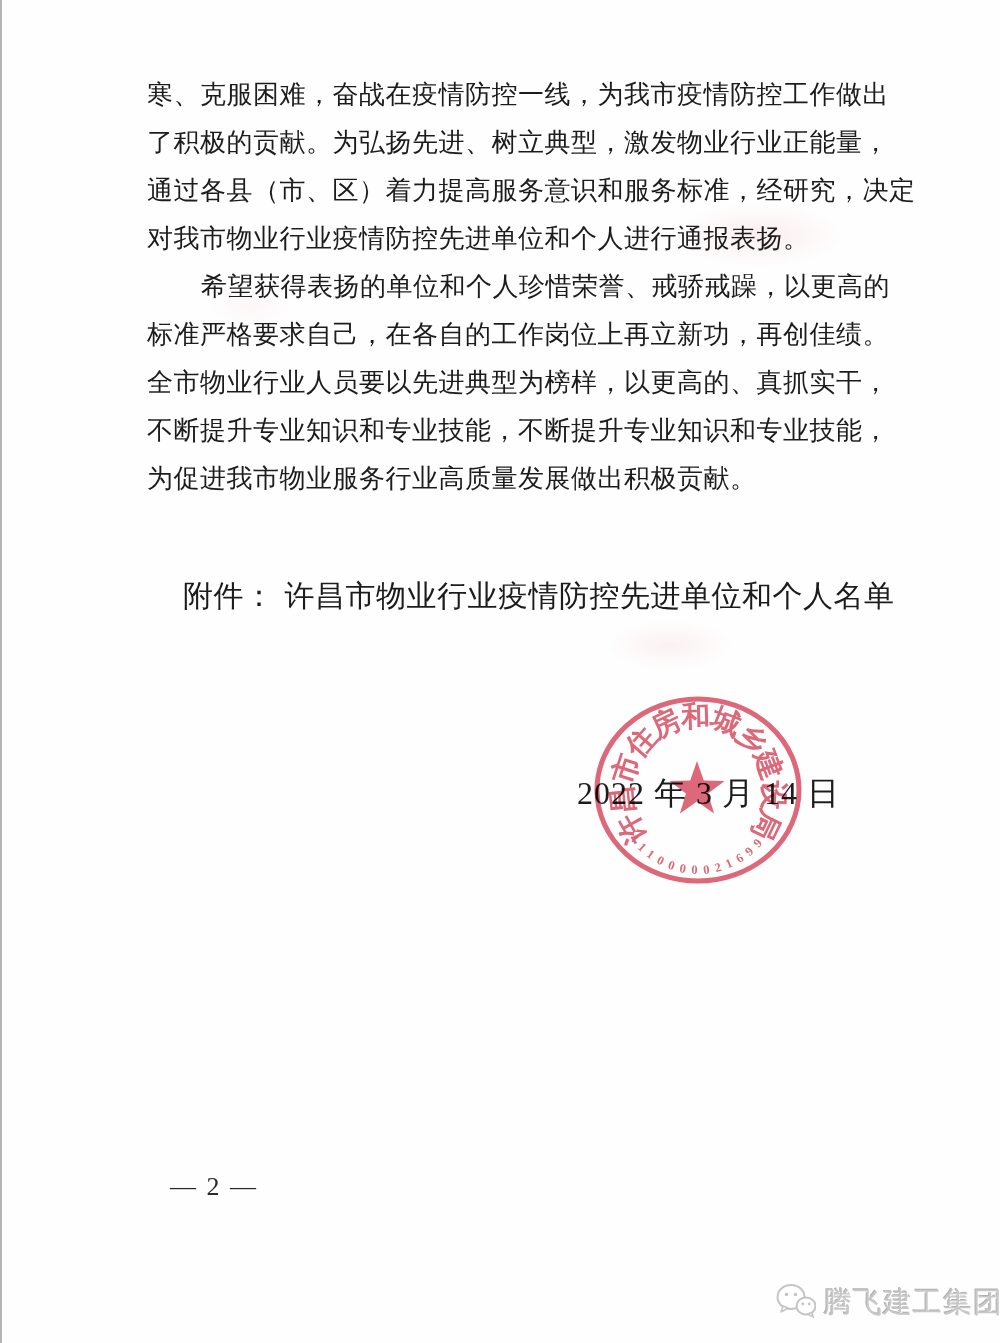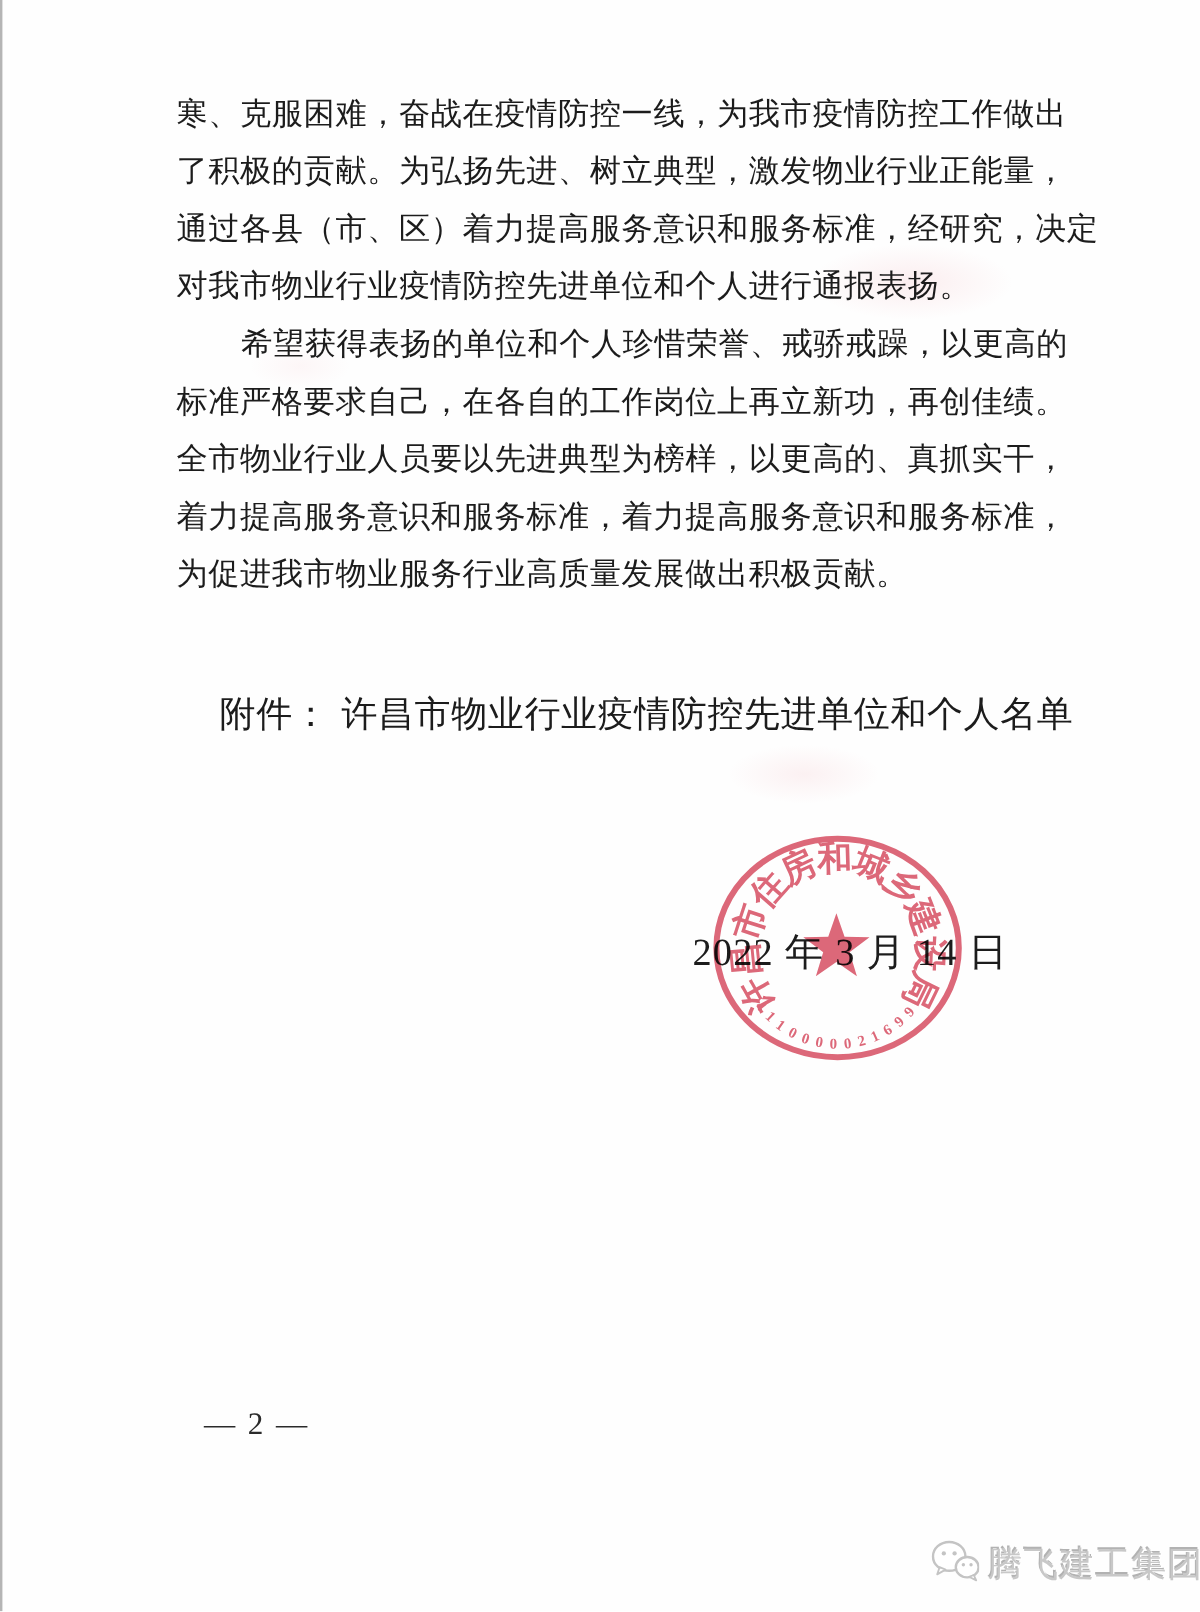--- a/index.html
+++ b/index.html
@@ -56,21 +56,21 @@
   <div class="edge-line"></div>
 
   <div class="body-lines">
     <div class="bline">寒、克服困难，奋战在疫情防控一线，为我市疫情防控工作做出</div>
     <div class="bline">了积极的贡献。为弘扬先进、树立典型，激发物业行业正能量，</div>
     <div class="bline">通过各县（市、区）着力提高服务意识和服务标准，经研究，决定</div>
     <div class="bline">对我市物业行业疫情防控先进单位和个人进行通报表扬。</div>
     <div class="bline indent">希望获得表扬的单位和个人珍惜荣誉、戒骄戒躁，以更高的</div>
     <div class="bline">标准严格要求自己，在各自的工作岗位上再立新功，再创佳绩。</div>
     <div class="bline">全市物业行业人员要以先进典型为榜样，以更高的、真抓实干，</div>
-    <div class="bline">着力提高服务意识和服务标准，着力提高服务意识和服务标准，</div>
+    <div class="bline">不断提升专业知识和专业技能，不断提升专业知识和专业技能，</div>
     <div class="bline">为促进我市物业服务行业高质量发展做出积极贡献。</div>
   </div>
 
   <div class="attachment">
     <span class="att-label">附件：</span><span>许昌市物业行业疫情防控先进单位和个人名单</span>
   </div>
 
   <div class="issue-date">2022 年 3 月 14 日</div>
 
   <div class="seal">

